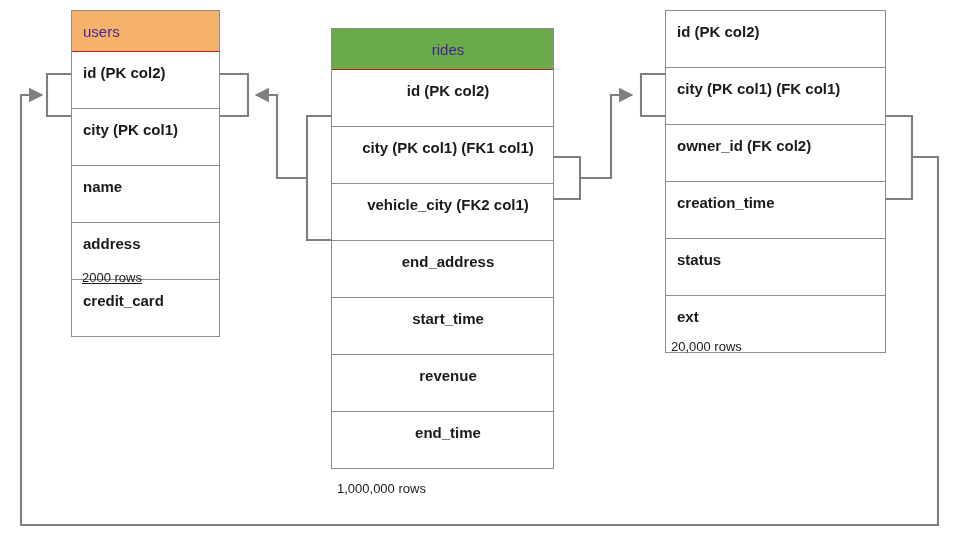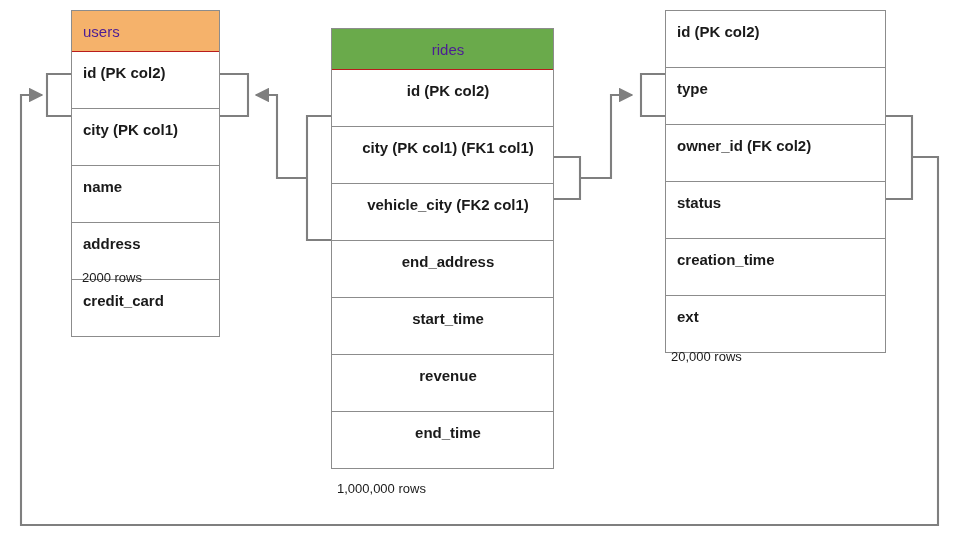--- a/index.html
+++ b/index.html
@@ -62,23 +62,23 @@
     position: absolute;
     font-size: 13px;
     color: #1a1a1a;
     white-space: nowrap;
   }
   
   #table-users   { left: 71px;  top: 10px; width: 149px; }
   #table-rides   { left: 331px; top: 28px; width: 223px; text-align: center; }
   #table-vehicles{ left: 665px; top: 10px; width: 221px; }
 
-  #rowcount-users    { left: 82px;  top: 270px; }
+  #rowcount-users    { left: 82px;  top: 270px; text-decoration: underline; }
   #rowcount-rides    { left: 337px; top: 481px; text-align: right; }
-  #rowcount-vehicles { left: 671px; top: 349px; }
+  #rowcount-vehicles { left: 671px; top: 339px; }
 </style>
 </head>
 <body>
 
 <div id="canvas">
 
   <svg id="links" width="960" height="540" viewBox="0 0 960 540">
     <defs>
       <marker id="arrow-left" viewBox="0 0 10 10" refX="9" refY="5" markerWidth="7" markerHeight="7" orient="auto-start-reverse">
         <path d="M 0 0 L 10 5 L 0 10 z" fill="#7f7f7f"></path>
@@ -134,21 +134,21 @@
     <div class="table-row">vehicle_city (FK2 col1)</div>
     <div class="table-row">end_address</div>
     <div class="table-row">start_time</div>
     <div class="table-row">revenue</div>
     <div class="table-row">end_time</div>
   </div>
   <div class="row-count" id="rowcount-rides">1,000,000 rows</div>
 
   <div class="table-card" id="table-vehicles">
     <div class="table-row">id (PK col2)</div>
-    <div class="table-row">type</div>
+    <div class="table-row">city (PK col1) (FK col1)</div>
     <div class="table-row">owner_id (FK col2)</div>
+    <div class="table-row">creation_time</div>
     <div class="table-row">status</div>
-    <div class="table-row">creation_time</div>
     <div class="table-row">ext</div>
   </div>
   <div class="row-count" id="rowcount-vehicles">20,000 rows</div>
 
 </div>
 
 </body></html>

